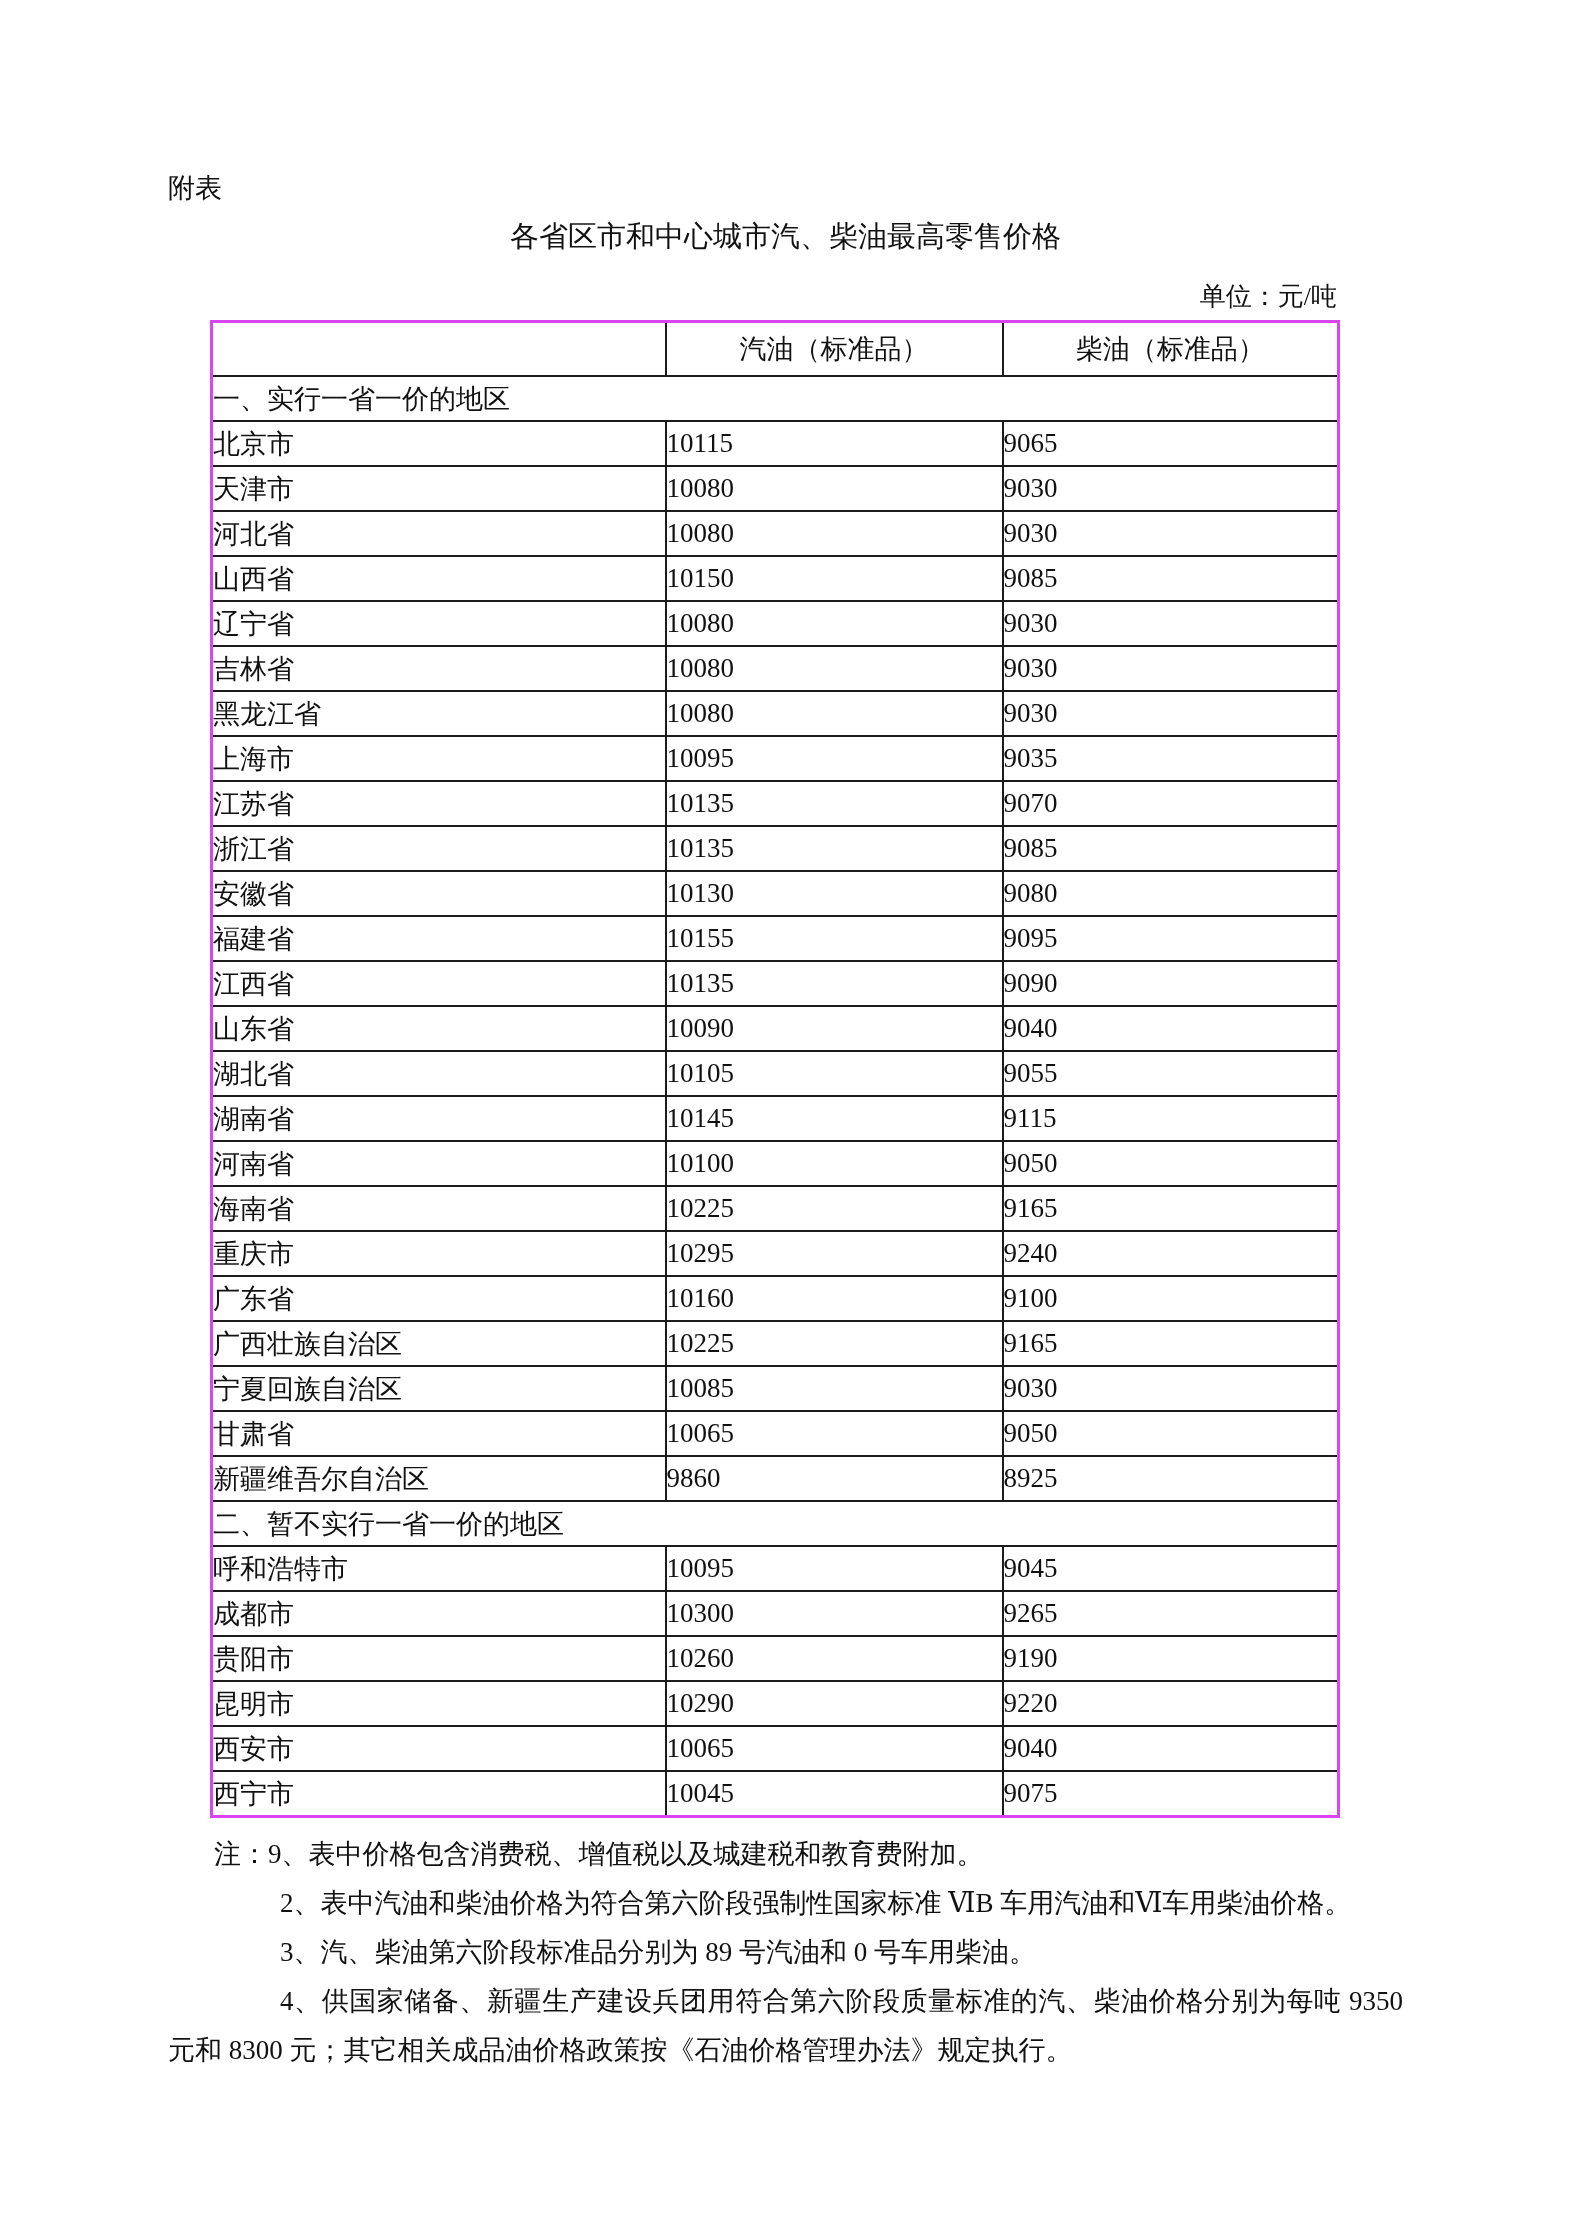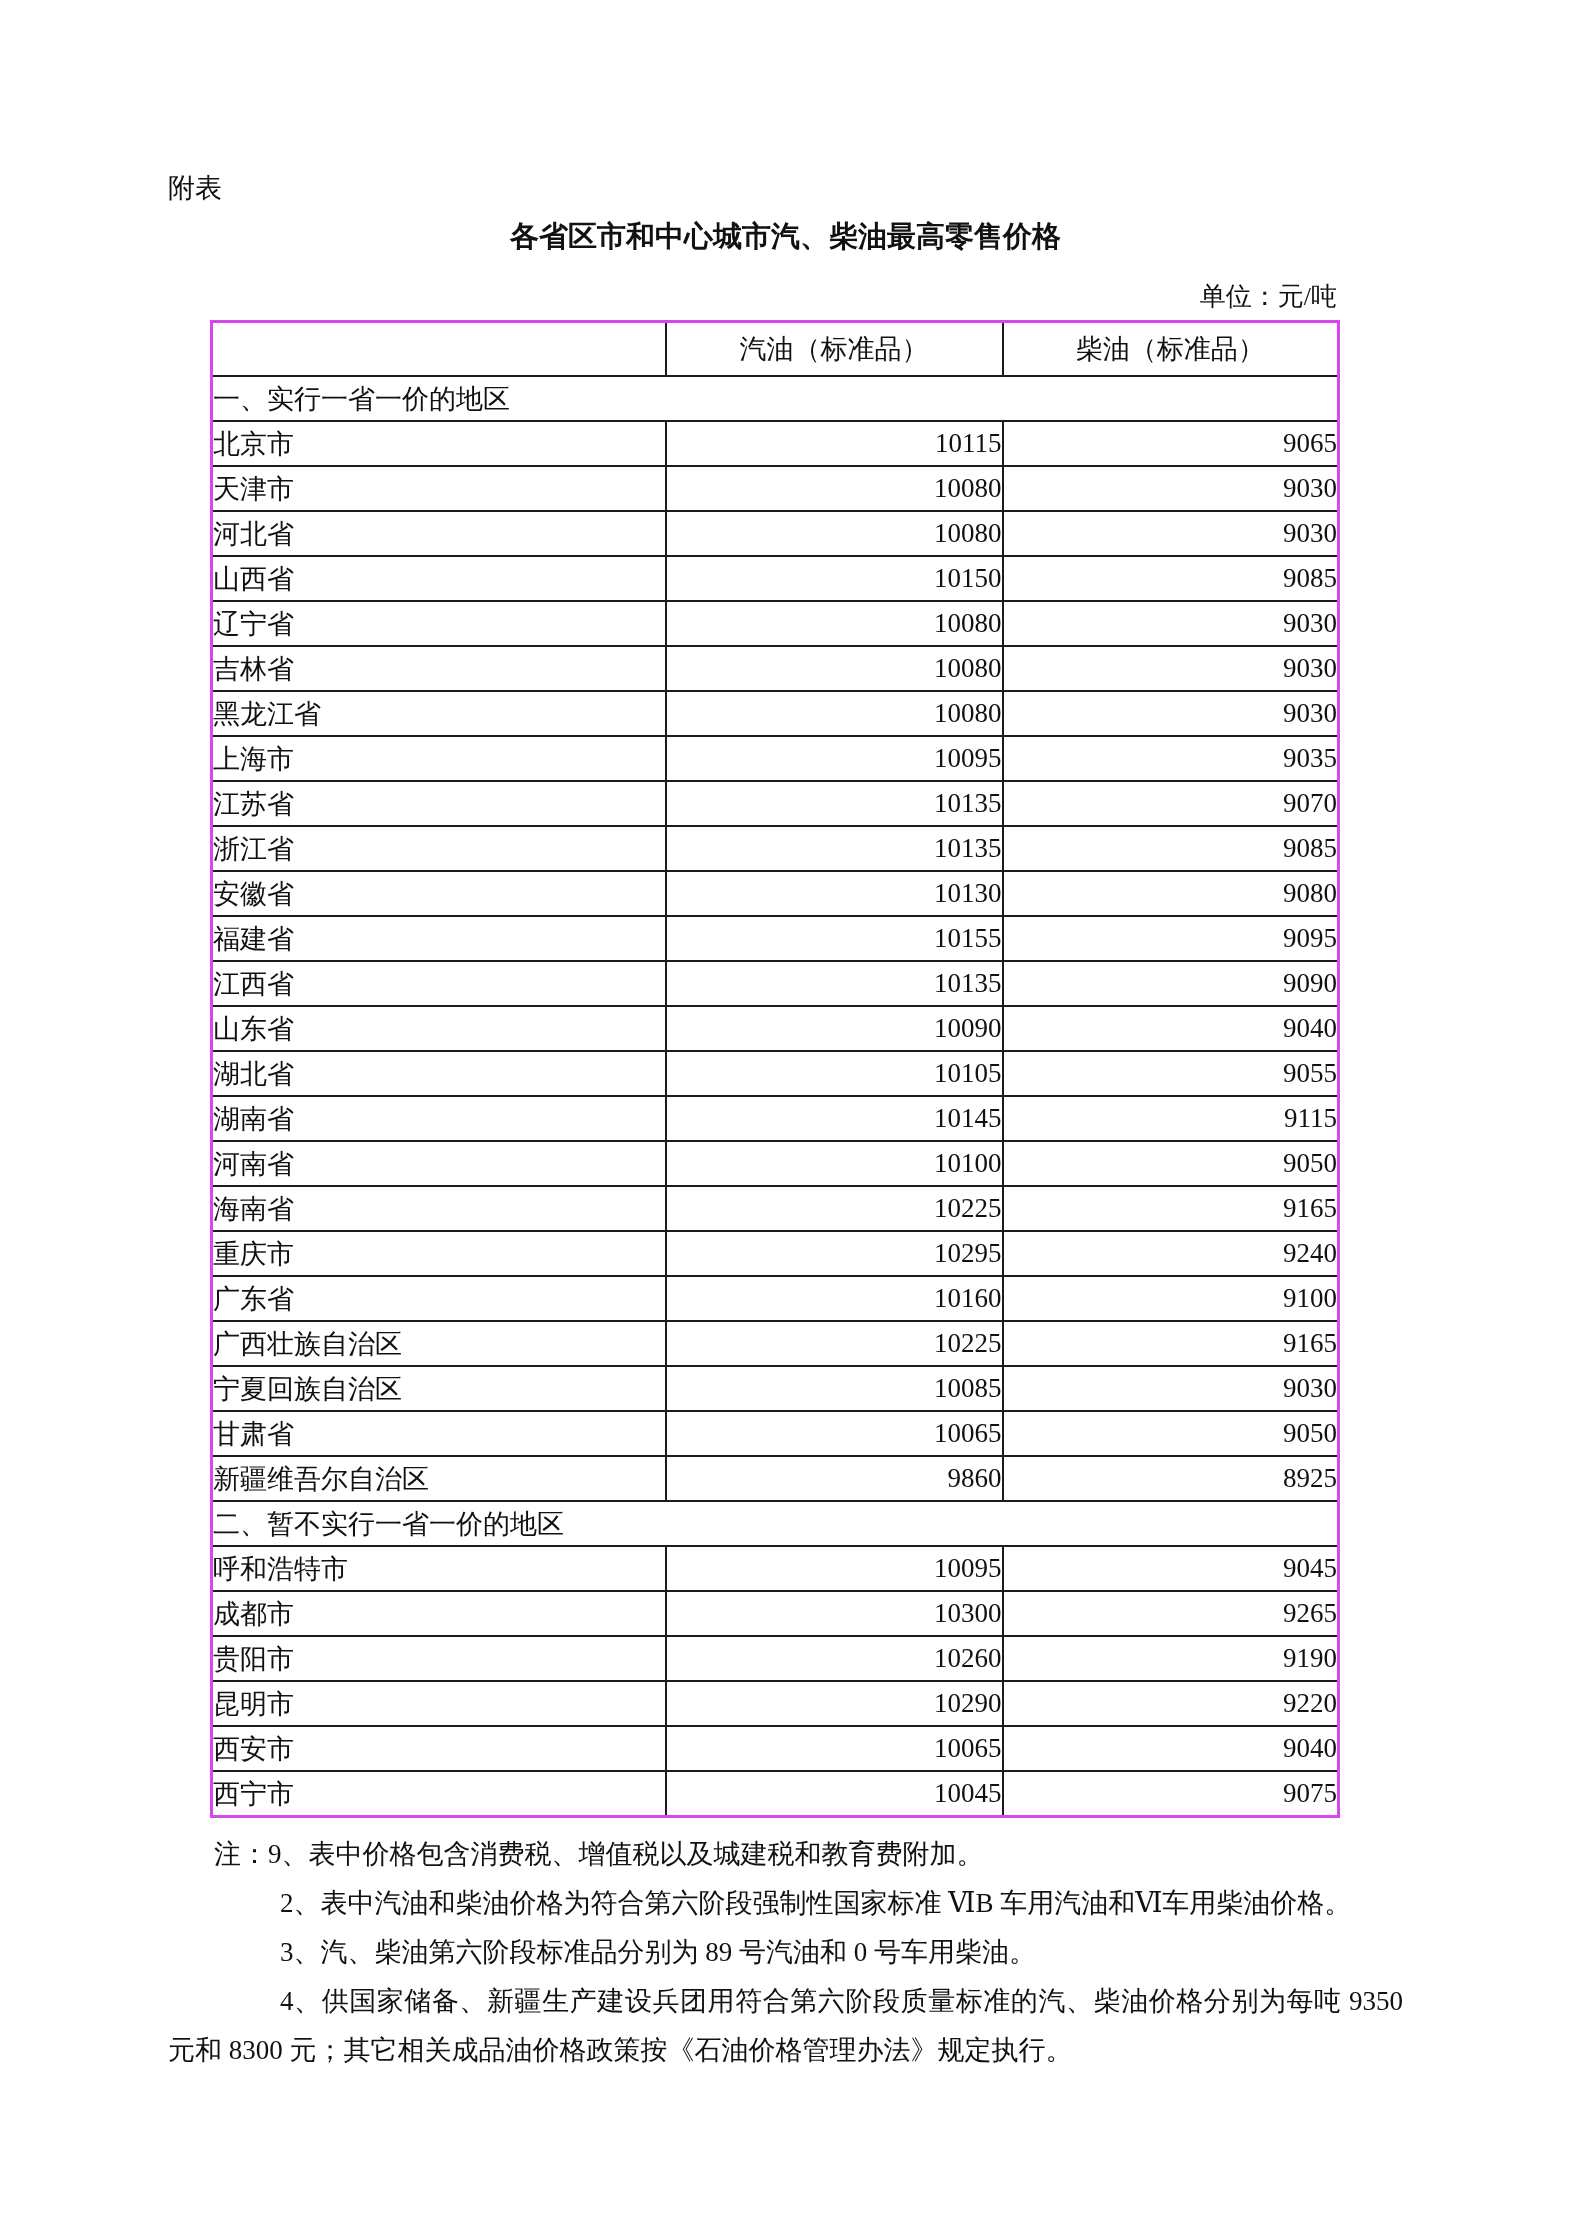--- a/index.html
+++ b/index.html
@@ -20,21 +20,21 @@
     height: 2222px;
     padding: 170px 168px 0 168px;
   }
   .appendix-label {
     font-size: 27px;
     line-height: 36px;
     text-align: left;
   }
   .doc-title {
     font-size: 29px;
-    font-weight: bold;
+    font-weight: normal;
     line-height: 40px;
     margin-top: 10px;
     text-align: center;
   }
   .unit-line {
     box-sizing: border-box;
     margin-left: 42px;
     width: 1127px;
     font-size: 26px;
     line-height: 34px;
@@ -68,21 +68,21 @@
   td.section-cell {
     text-align: left;
     padding-left: 10px;
     font-family: Liberation Serif, serif;
   }
   td.region-cell {
     text-align: left;
     padding-left: 104px;
   }
   td.price-cell {
-    text-align: right;
+    text-align: left;
   }
   .notes {
     margin-top: 12px;
     width: 1235px;
     font-size: 27px;
     line-height: 49px;
   }
   .notes p {
     margin: 0;
     text-align: justify;

